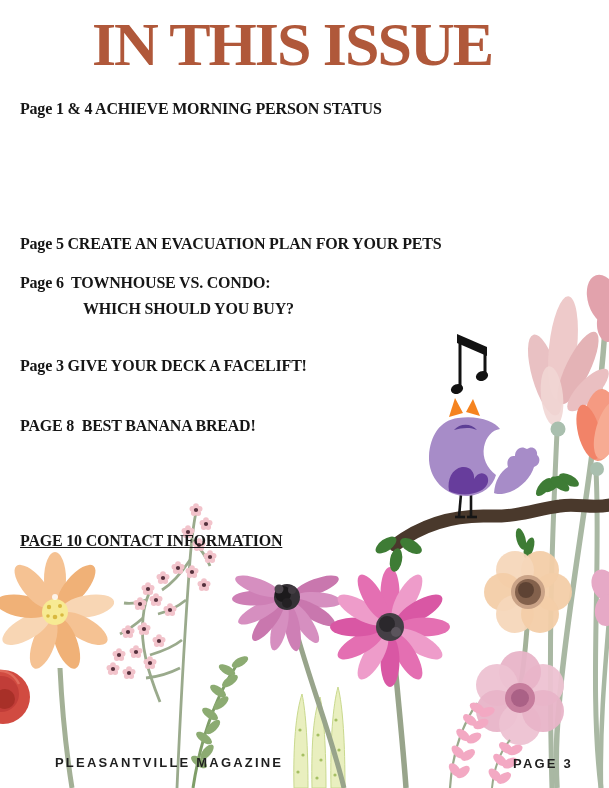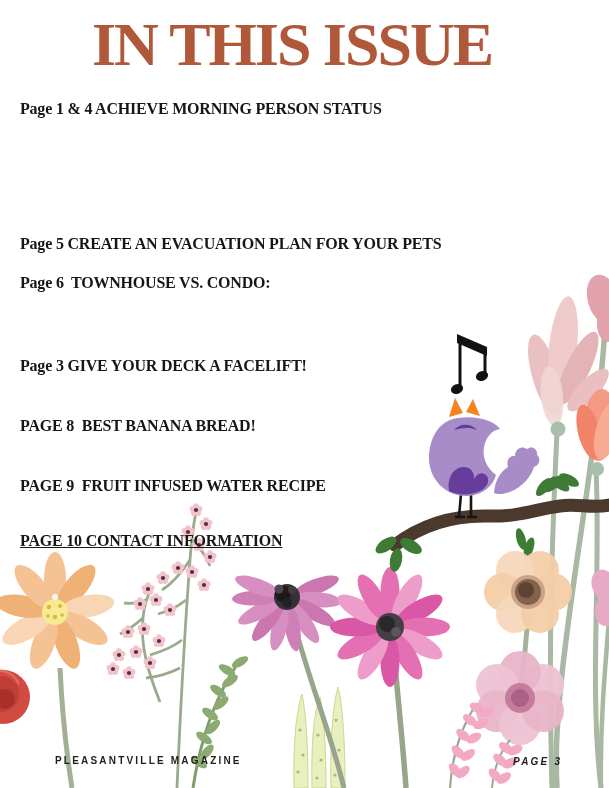--- a/index.html
+++ b/index.html
@@ -10,23 +10,23 @@
   .textlayer{position:absolute;inset:0;z-index:1;}
   .title{position:absolute;top:13px;left:0;width:584px;text-align:center;
          font-size:62px;font-weight:bold;letter-spacing:-2px;line-height:1;
          color:#b0583a;white-space:pre;}
   .toc-line{position:absolute;left:20px;font-size:16px;font-weight:bold;color:#161616;
             letter-spacing:-0.2px;line-height:26px;white-space:pre;}
   .toc-line.indent{left:83px;}
   .t1{top:96px;} .t2{top:153px;} .t3{top:211px;margin-top:20px;} .t4a{top:270px;} .t4b{top:296px;}
   .t5{top:353px;} .t6{top:413px;} .t7{top:473px;} .t8{top:528px;text-decoration:underline;}
   .footer{position:absolute;z-index:2;font-family:"Liberation Sans",sans-serif;
-          font-size:10px;font-weight:bold;letter-spacing:2.2px;color:#1f1f1f;white-space:pre;}
+          font-size:13px;font-weight:bold;letter-spacing:2.2px;color:#1f1f1f;white-space:pre;}
   .footer.left{left:55px;top:755px;}
-  .footer.right{left:513px;top:756px;font-style:italic;}
+  .footer.right{left:513px;top:756px;}
 </style>
 </head>
 <body>
 
 <div class="page">
 
 <svg class="art" viewBox="0 0 609 788" xmlns="http://www.w3.org/2000/svg">
   <defs>
     <g id="blossom">
       <circle cx="0" cy="-3.8" r="2.9" fill="#f2c3cb"></circle>
@@ -297,22 +297,22 @@
     <ellipse cx="607" cy="610" rx="12" ry="16" transform="rotate(10 607 610)"></ellipse>
   </g>
 </svg>
 
 <div class="textlayer">
   <div class="title" style="color: rgb(176, 88, 58);">IN THIS ISSUE</div>
 
   <div class="toc-line t1">Page 1 &amp; 4 ACHIEVE MORNING PERSON STATUS</div>
   <div class="toc-line t3">Page 5 CREATE AN EVACUATION PLAN FOR YOUR PETS</div>
   <div class="toc-line t4a">Page 6  TOWNHOUSE VS. CONDO:</div>
+  <div class="toc-line t4b indent">WHICH SHOULD YOU BUY?</div>
   <div class="toc-line t5">Page 3 GIVE YOUR DECK A FACELIFT!</div>
   <div class="toc-line t6">PAGE 8  BEST BANANA BREAD!</div>
-  <div class="toc-line t7">PAGE 9  FRUIT INFUSED WATER RECIPE</div>
   <div class="toc-line t8">PAGE 10 CONTACT INFORMATION</div>
 </div>
 
 <div class="footer left">PLEASANTVILLE MAGAZINE</div>
 <div class="footer right">PAGE 3</div>
 
 </div>
 
 </body></html>

